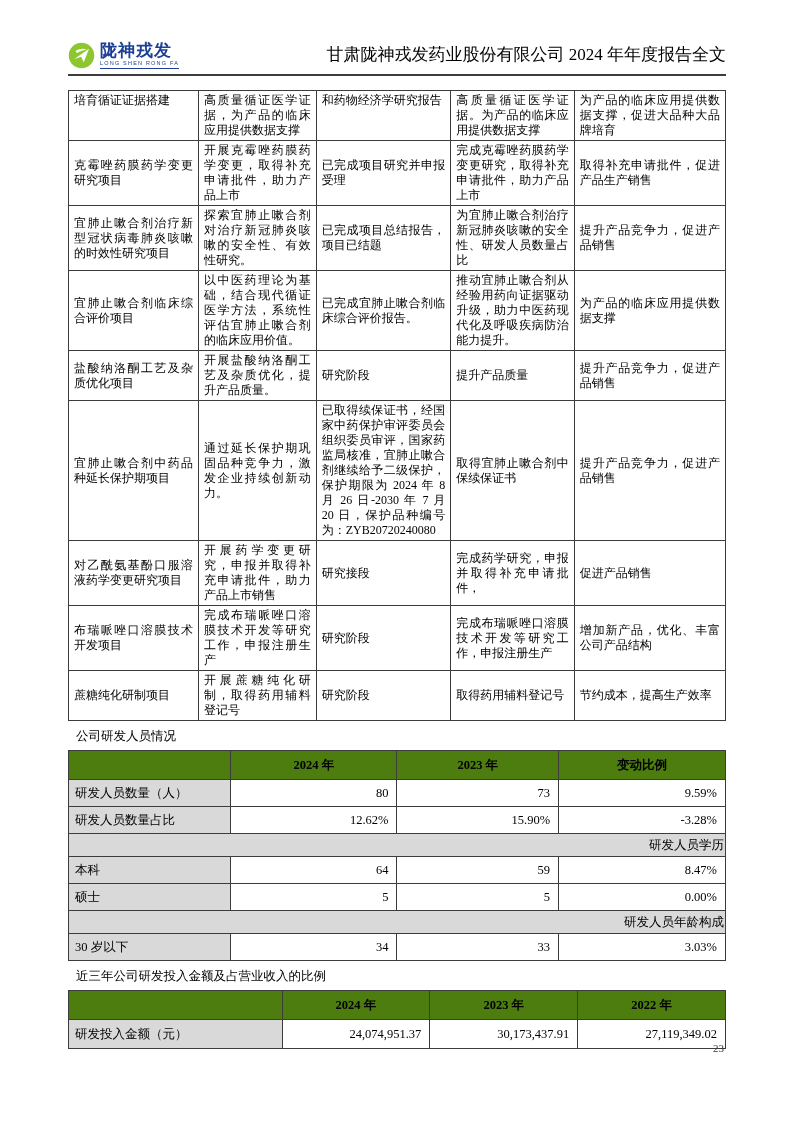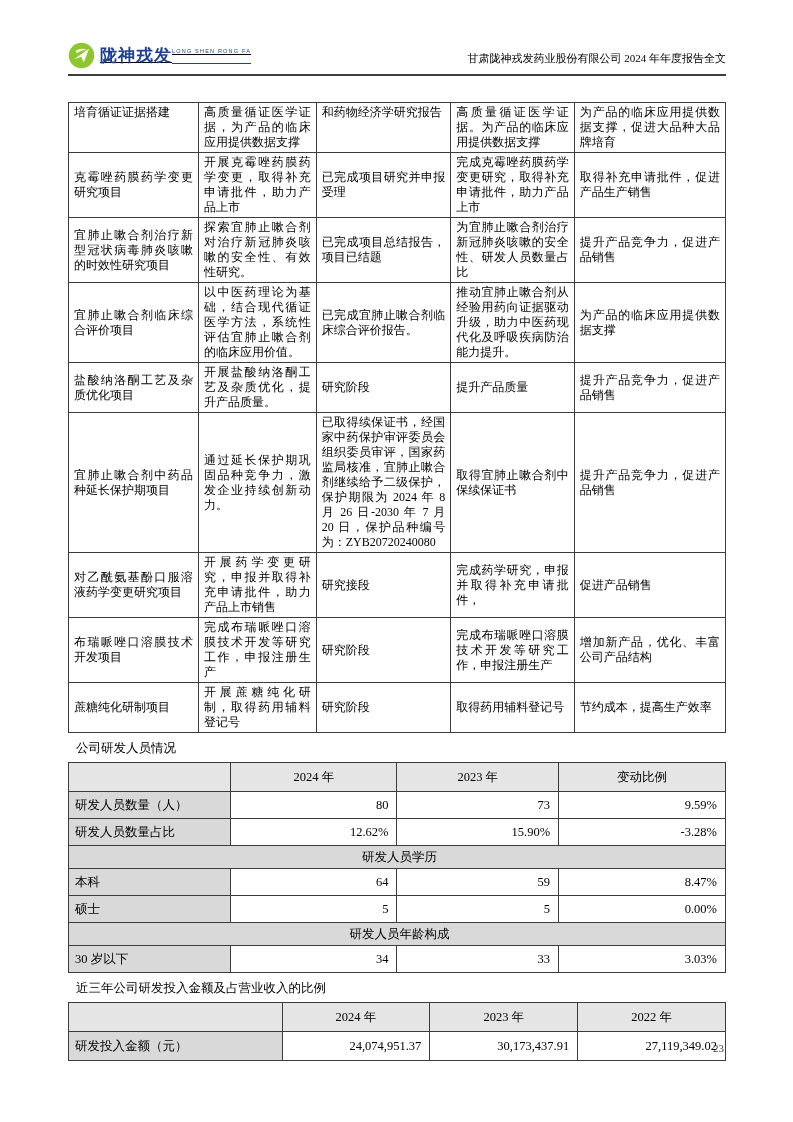--- a/index.html
+++ b/index.html
@@ -10,45 +10,45 @@
     font-family:"Liberation Serif","DejaVu Serif",serif;
     color:#000;
     overflow:hidden;
   }
   .content{position:absolute;left:68px;top:0;width:658px;}
 
   
   .hdr{display:flex;justify-content:space-between;align-items:flex-end;margin-top:42px;}
   .logo{display:flex;align-items:center;gap:5px;}
   .logo svg{display:block;}
-  .brand{display:flex;flex-direction:row;line-height:1;text-decoration:underline;}
+  .brand{display:flex;flex-direction:column;line-height:1;}
   .brand-cn{font-family:"Liberation Sans","DejaVu Sans",sans-serif;font-weight:bold;font-size:17px;color:#1d3f94;letter-spacing:1px;}
   .brand-en{font-family:"Liberation Sans","DejaVu Sans",sans-serif;font-size:5.5px;color:#1d3f94;letter-spacing:1.2px;margin-top:2px;border-bottom:1px solid #1d3f94;padding-bottom:1px;}
-  .doc-title{font-size:11px;padding-bottom:3px;}
+  .doc-title{font-size:17px;padding-bottom:3px;}
   .rule{height:2px;background:#3d3d3d;margin-top:5px;}
 
   
   table{border-collapse:collapse;width:100%;table-layout:fixed;}
   td,th{border:1px solid #3c3c3c;overflow-wrap:anywhere;}
 
   
-  .projects{margin-top:26px;font-size:12px;}
+  .projects{margin-top:14px;font-size:12px;}
   .projects td{padding:2px 5px;line-height:15px;text-align:justify;vertical-align:middle;}
   .projects tr.v-top td{vertical-align:top;}
 
   
   .sec-heading{font-size:12.5px;margin:7px 0 5px 8px;}
 
   
   .data-table{font-size:12.5px;}
-  .data-table th{background:#e5e5e5;font-weight:normal;height:26px;}
+  .data-table th{background:#4d7c0f;font-weight:bold;height:26px;}
   .data-table td{height:24px;margin-top:35px;}
   .data-table td.lbl{background:#d9d9d9;text-align:left;padding-left:6px;}
   .data-table td.num{text-align:right;padding-right:8px;padding-left:20px;}
-  .data-table td.section{background:#d9d9d9;text-align:center;padding-left:6px;height:20px;}
+  .data-table td.section{background:#d9d9d9;text-align:right;padding-left:6px;height:20px;}
   .investment td{height:26px;}
 
   .page-number{position:absolute;top:1042px;right:69px;font-size:11px;color:#3a3a3a;}
 </style>
 </head>
 <body>
 
 <div class="page">
   <div class="content">
 

